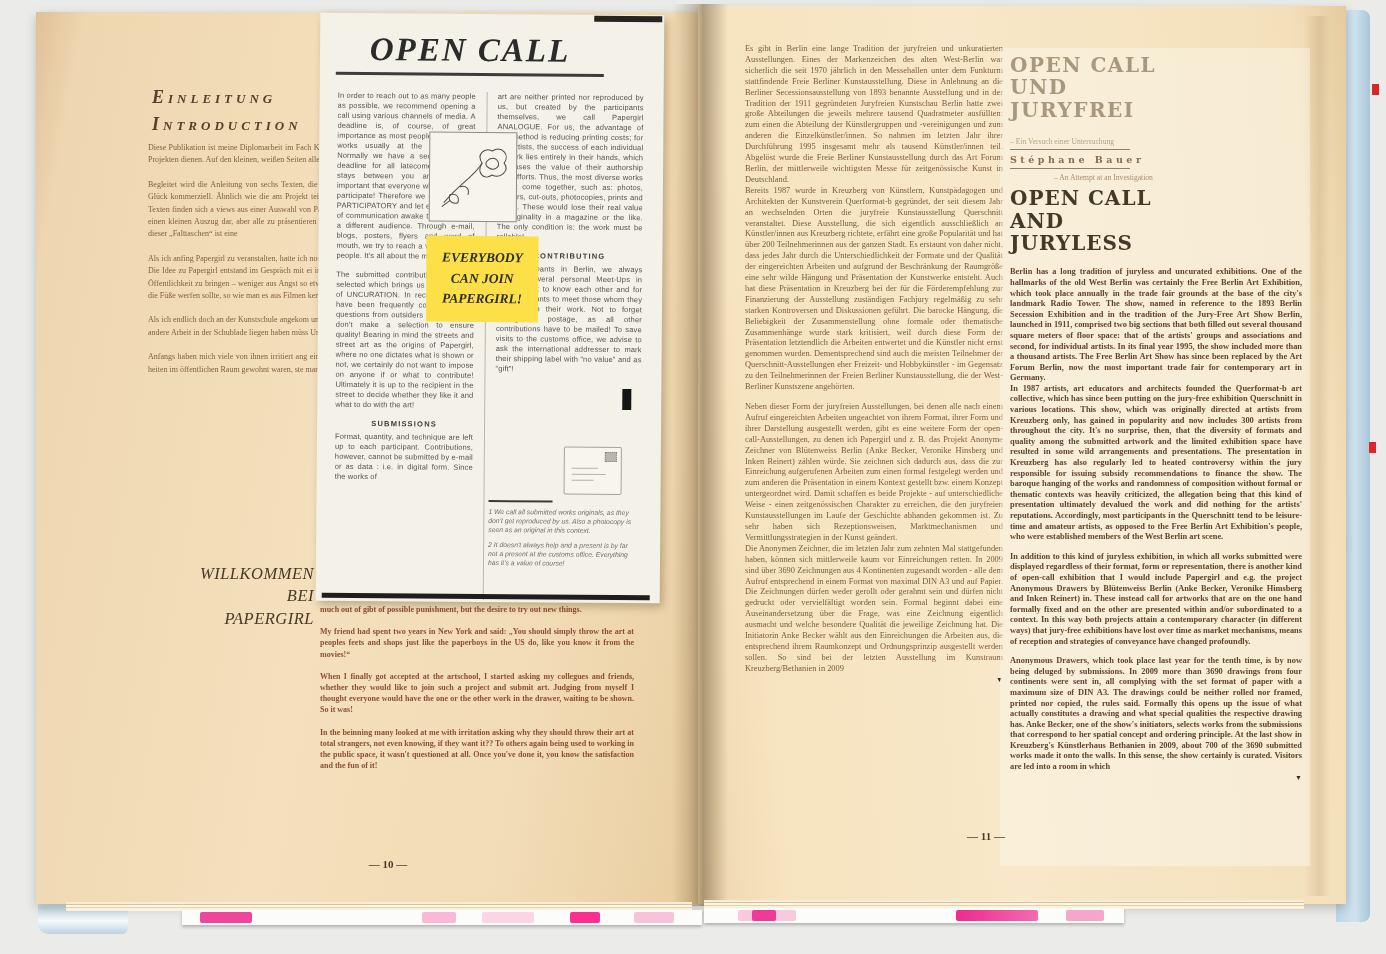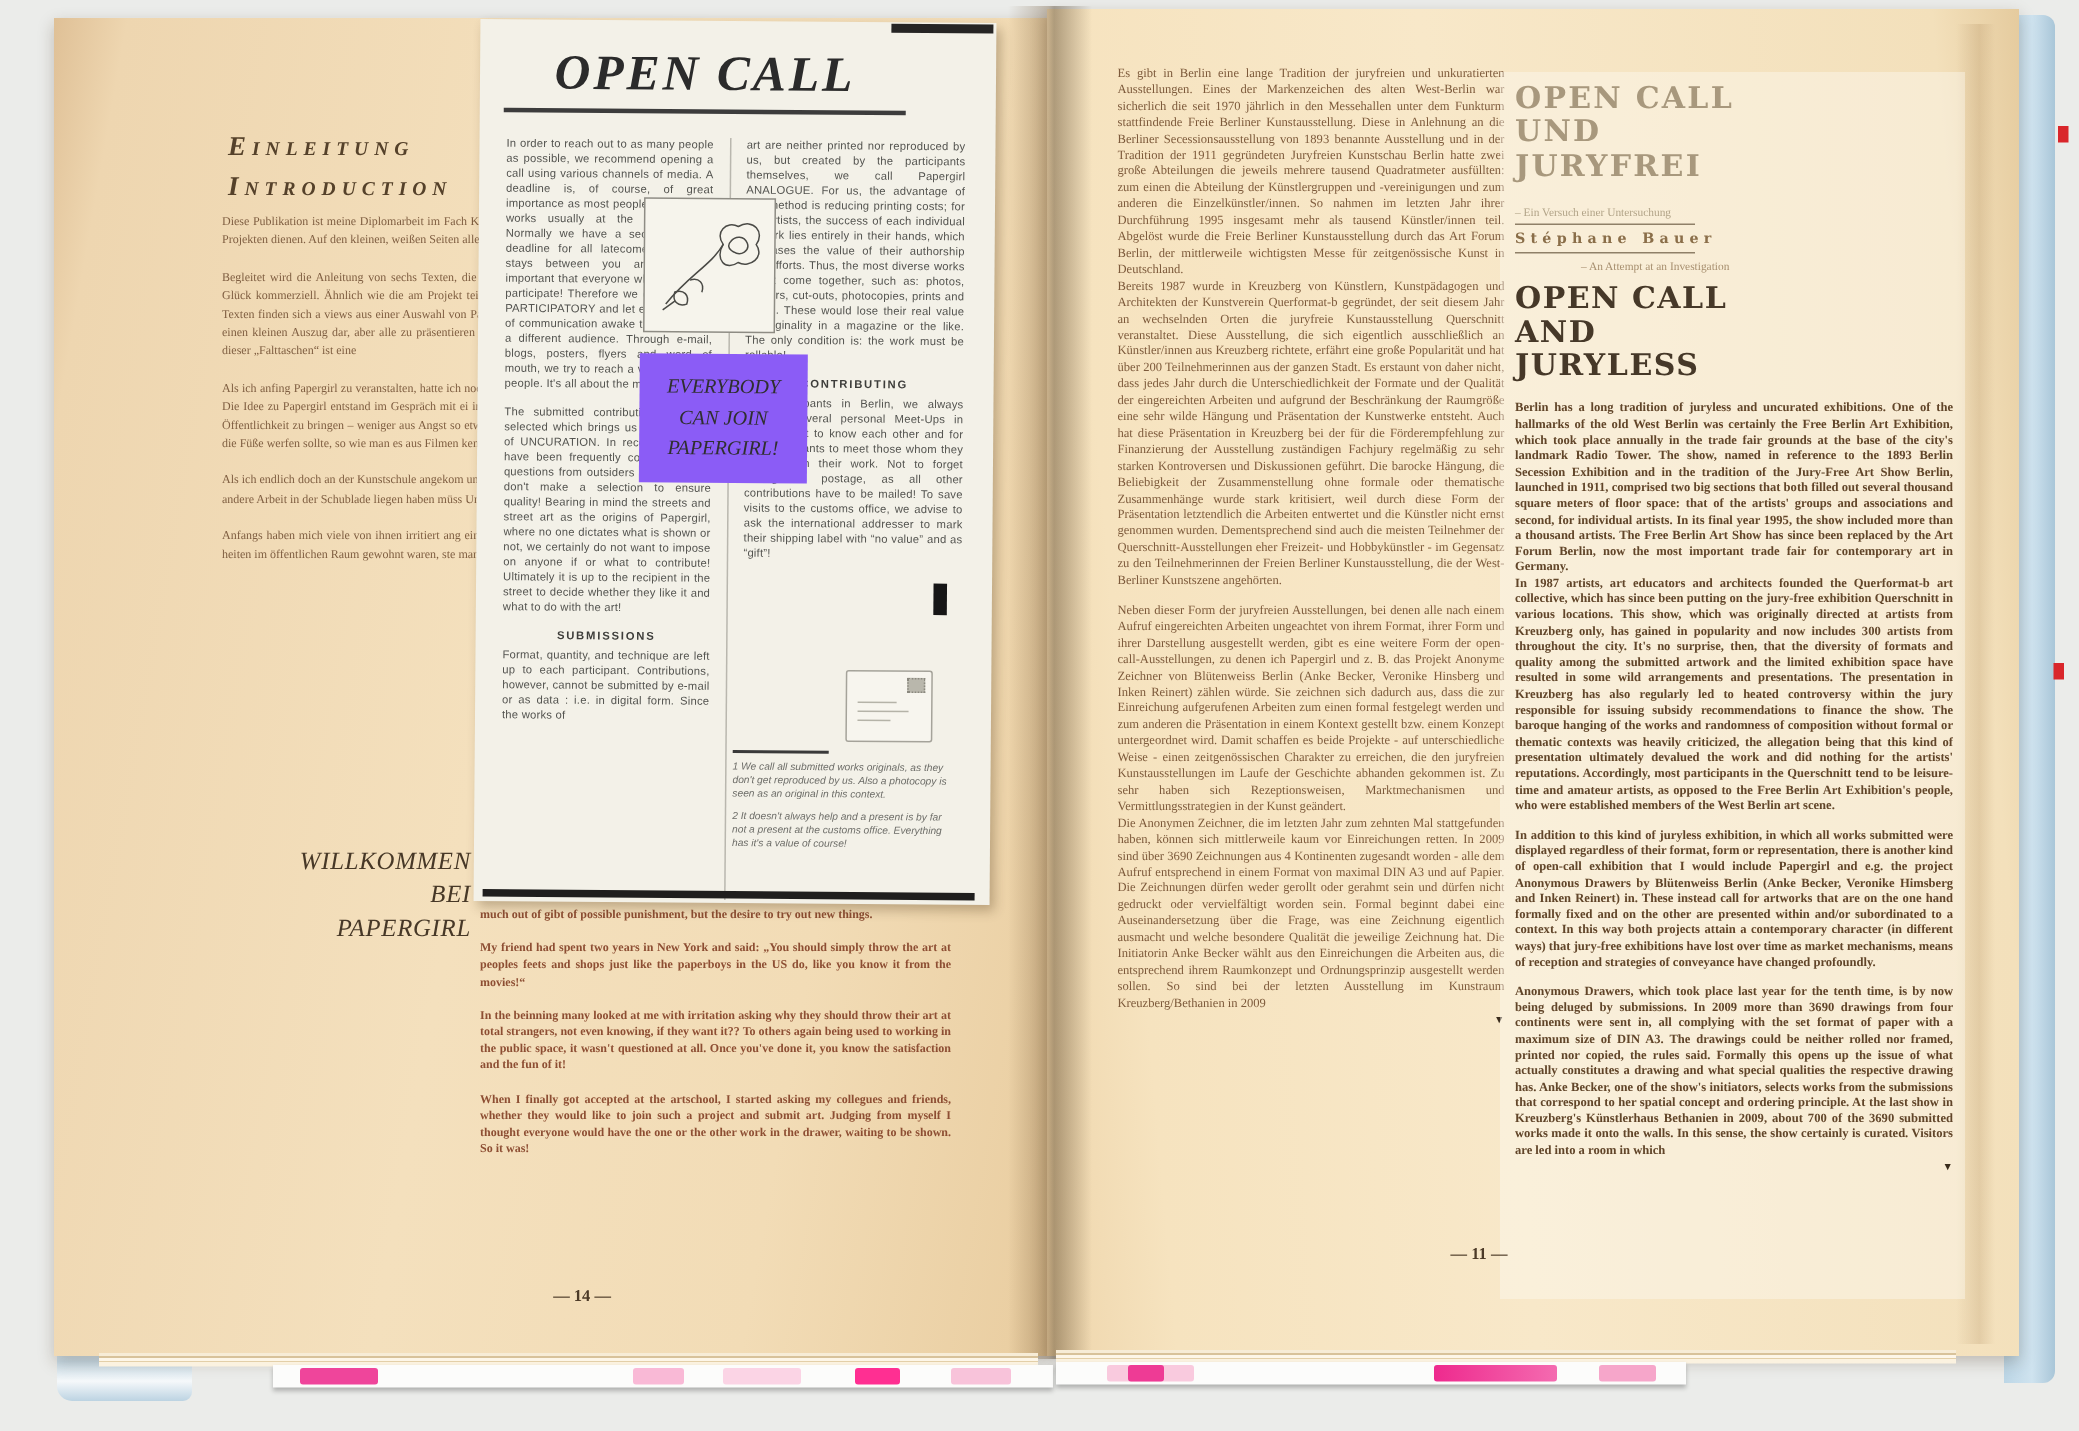--- a/index.html
+++ b/index.html
@@ -58,23 +58,23 @@
     border-bottom:3px solid #3c3c3c;padding-bottom:4px;}
   .inset-cols{position:absolute;left:18px;top:78px;width:306px;height:508px;display:flex;overflow:hidden;}
   .icol{font-family:"Liberation Sans",sans-serif;font-size:7.5px;line-height:10px;
     color:#53534f;text-align:justify;letter-spacing:.15px;}
   .icol p{margin:0 0 9px 0;}
   .icol1{width:142px;}
   .icol2{width:150px;margin-left:11px;border-left:1px solid #b9b7ae;padding-left:10px;}
   .subhead{font-weight:bold;text-align:center;letter-spacing:1.2px;margin:8px 0 3px 0;color:#3d3d3a;}
   .sketch-box{position:absolute;left:110px;top:118px;width:86px;height:88px;background:#f6f4ec;
     border:1px solid #8e8c84;z-index:6;}
-  .everybody{position:absolute;left:108px;top:222px;width:112px;height:86px;background:#8b5cf6;z-index:6;
+  .everybody{position:absolute;left:108px;top:222px;width:112px;height:86px;background:#fde047;z-index:6;
     display:flex;align-items:center;justify-content:center;text-align:center;
-    font-style:italic;font-weight:normal;font-size:13.5px;line-height:1.55;color:#2f2f2e;}
+    font-style:italic;font-weight:bold;font-size:13.5px;line-height:1.55;color:#2f2f2e;}
   .envelope{position:absolute;left:247px;top:432px;width:56px;height:46px;background:#f7f5ee;
     border:1px solid #a5a39a;border-radius:2px;z-index:6;}
   .env-stamp{position:absolute;right:4px;top:4px;width:10px;height:8px;background:#b9b7ac;border:1px dotted #8a887e;}
   .env-line{position:absolute;left:7px;height:1px;background:#b5b3a8;}
   .footnotes{position:absolute;left:172px;top:486px;width:146px;z-index:6;
     font-family:"Liberation Sans",sans-serif;font-style:italic;font-size:6.8px;line-height:9px;color:#6d6d68;}
   .footnotes .rule{width:64px;height:2px;background:#3a3a3a;margin-bottom:5px;}
   .footnotes p{margin:0 0 6px 0;}
   
   .rp-col1{position:absolute;left:47px;top:38px;width:258px;height:710px;overflow:hidden;
@@ -124,24 +124,24 @@
         <p>Anfangs haben mich viele von ihnen irritiert ang einfach auf die Straße werfen und an wildfremde man nicht einmal wüsste, ob diese das überhaupt heiten im öffentlichen Raum gewohnt waren, ste man es einmal gemacht hat, weil man um die Bef</p>
       </div>
       <div class="willkommen">
         <div>WILLKOMMEN</div>
         <div>BEI</div>
         <div>PAPERGIRL</div>
       </div>
       <div class="lp-bottom">
         <p>much out of gibt of possible punishment, but the desire to try out new things.</p>
         <p>My friend had spent two years in New York and said: „You should simply throw the art at peoples feets and shops just like the paperboys in the US do, like you know it from the movies!“</p>
+        <p>When I finally got accepted at the artschool, I started asking my collegues and friends, whether they would like to join such a project and submit art. Judging from myself I thought everyone would have the one or the other work in the drawer, waiting to be shown. So it was!</p>
         <p>In the beinning many looked at me with irritation asking why they should throw their art at total strangers, not even knowing, if they want it?? To others again being used to working in the public space, it wasn't questioned at all. Once you've done it, you know the satisfaction and the fun of it!</p>
-        <p>When I finally got accepted at the artschool, I started asking my collegues and friends, whether they would like to join such a project and submit art. Judging from myself I thought everyone would have the one or the other work in the drawer, waiting to be shown. So it was!</p>
-      </div>
-      <div class="pagenum pn-left">— 14 —</div>
+      </div>
+      <div class="pagenum pn-left">— 10 —</div>
     </div>
 
     <div class="page page-right">
       <div class="fold-right" style="left:606px;"></div>
       <div class="rp-col1">
         <p>Es gibt in Berlin eine lange Tradition der juryfreien und unkuratierten Ausstellungen. Eines der Markenzeichen des alten West-Berlin war sicherlich die seit 1970 jährlich in den Messehallen unter dem Funkturm stattfindende Freie Berliner Kunstausstellung. Diese in Anlehnung an die Berliner Secessionsausstellung von 1893 benannte Ausstellung und in der Tradition der 1911 gegründeten Juryfreien Kunstschau Berlin hatte zwei große Abteilungen die jeweils mehrere tausend Quadratmeter ausfüllten: zum einen die Abteilung der Künstlergruppen und -vereinigungen und zum anderen die Einzelkünstler/innen. So nahmen im letzten Jahr ihrer Durchführung 1995 insgesamt mehr als tausend Künstler/innen teil. Abgelöst wurde die Freie Berliner Kunstausstellung durch das Art Forum Berlin, der mittlerweile wichtigsten Messe für zeitgenössische Kunst in Deutschland.</p>
         <p>Bereits 1987 wurde in Kreuzberg von Künstlern, Kunstpädagogen und Architekten der Kunstverein Querformat-b gegründet, der seit diesem Jahr an wechselnden Orten die juryfreie Kunstausstellung Querschnitt veranstaltet. Diese Ausstellung, die sich eigentlich ausschließlich an Künstler/innen aus Kreuzberg richtete, erfährt eine große Popularität und hat über 200 Teilnehmerinnen aus der ganzen Stadt. Es erstaunt von daher nicht, dass jedes Jahr durch die Unterschiedlichkeit der Formate und der Qualität der eingereichten Arbeiten und aufgrund der Beschränkung der Raumgröße eine sehr wilde Hängung und Präsentation der Kunstwerke entsteht. Auch hat diese Präsentation in Kreuzberg bei der für die Förderempfehlung zur Finanzierung der Ausstellung zuständigen Fachjury regelmäßig zu sehr starken Kontroversen und Diskussionen geführt. Die barocke Hängung, die Beliebigkeit der Zusammenstellung ohne formale oder thematische Zusammenhänge wurde stark kritisiert, weil durch diese Form der Präsentation letztendlich die Arbeiten entwertet und die Künstler nicht ernst genommen wurden. Dementsprechend sind auch die meisten Teilnehmer der Querschnitt-Ausstellungen eher Freizeit- und Hobbykünstler - im Gegensatz zu den Teilnehmerinnen der Freien Berliner Kunstausstellung, die der West-Berliner Kunstszene angehörten.</p>
         <p class="gap">Neben dieser Form der juryfreien Ausstellungen, bei denen alle nach einem Aufruf eingereichten Arbeiten ungeachtet von ihrem Format, ihrer Form und ihrer Darstellung ausgestellt werden, gibt es eine weitere Form der open-call-Ausstellungen, zu denen ich Papergirl und z. B. das Projekt Anonyme Zeichner von Blütenweiss Berlin (Anke Becker, Veronike Hinsberg und Inken Reinert) zählen würde. Sie zeichnen sich dadurch aus, dass die zur Einreichung aufgerufenen Arbeiten zum einen formal festgelegt werden und zum anderen die Präsentation in einem Kontext gestellt bzw. einem Konzept untergeordnet wird. Damit schaffen es beide Projekte - auf unterschiedliche Weise - einen zeitgenössischen Charakter zu erreichen, die den juryfreien Kunstausstellungen im Laufe der Geschichte abhanden gekommen ist. Zu sehr haben sich Rezeptionsweisen, Marktmechanismen und Vermittlungsstrategien in der Kunst geändert.</p>
         <p>Die Anonymen Zeichner, die im letzten Jahr zum zehnten Mal stattgefunden haben, können sich mittlerweile kaum vor Einreichungen retten. In 2009 sind über 3690 Zeichnungen aus 4 Kontinenten zugesandt worden - alle dem Aufruf entsprechend in einem Format von maximal DIN A3 und auf Papier. Die Zeichnungen dürfen weder gerollt oder gerahmt sein und dürfen nicht gedruckt oder vervielfältigt worden sein. Formal beginnt dabei eine Auseinandersetzung über die Frage, was eine Zeichnung eigentlich ausmacht und welche besondere Qualität die jeweilige Zeichnung hat. Die Initiatorin Anke Becker wählt aus den Einreichungen die Arbeiten aus, die entsprechend ihrem Raumkonzept und Ordnungsprinzip ausgestellt werden sollen. So sind bei der letzten Ausstellung im Kunstraum Kreuzberg/Bethanien in 2009</p>
         <span class="down-arrow">▼</span>

